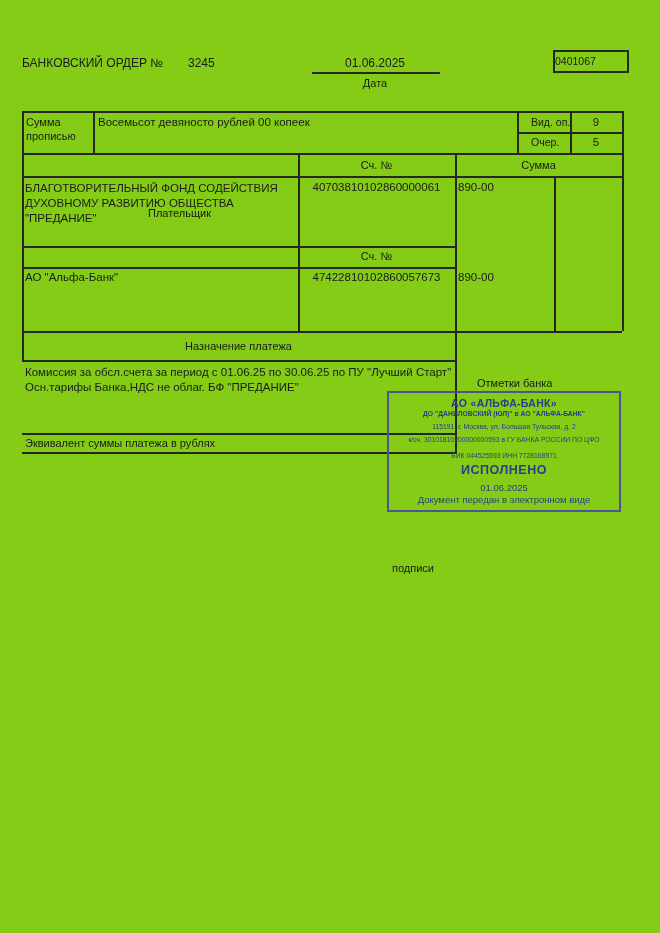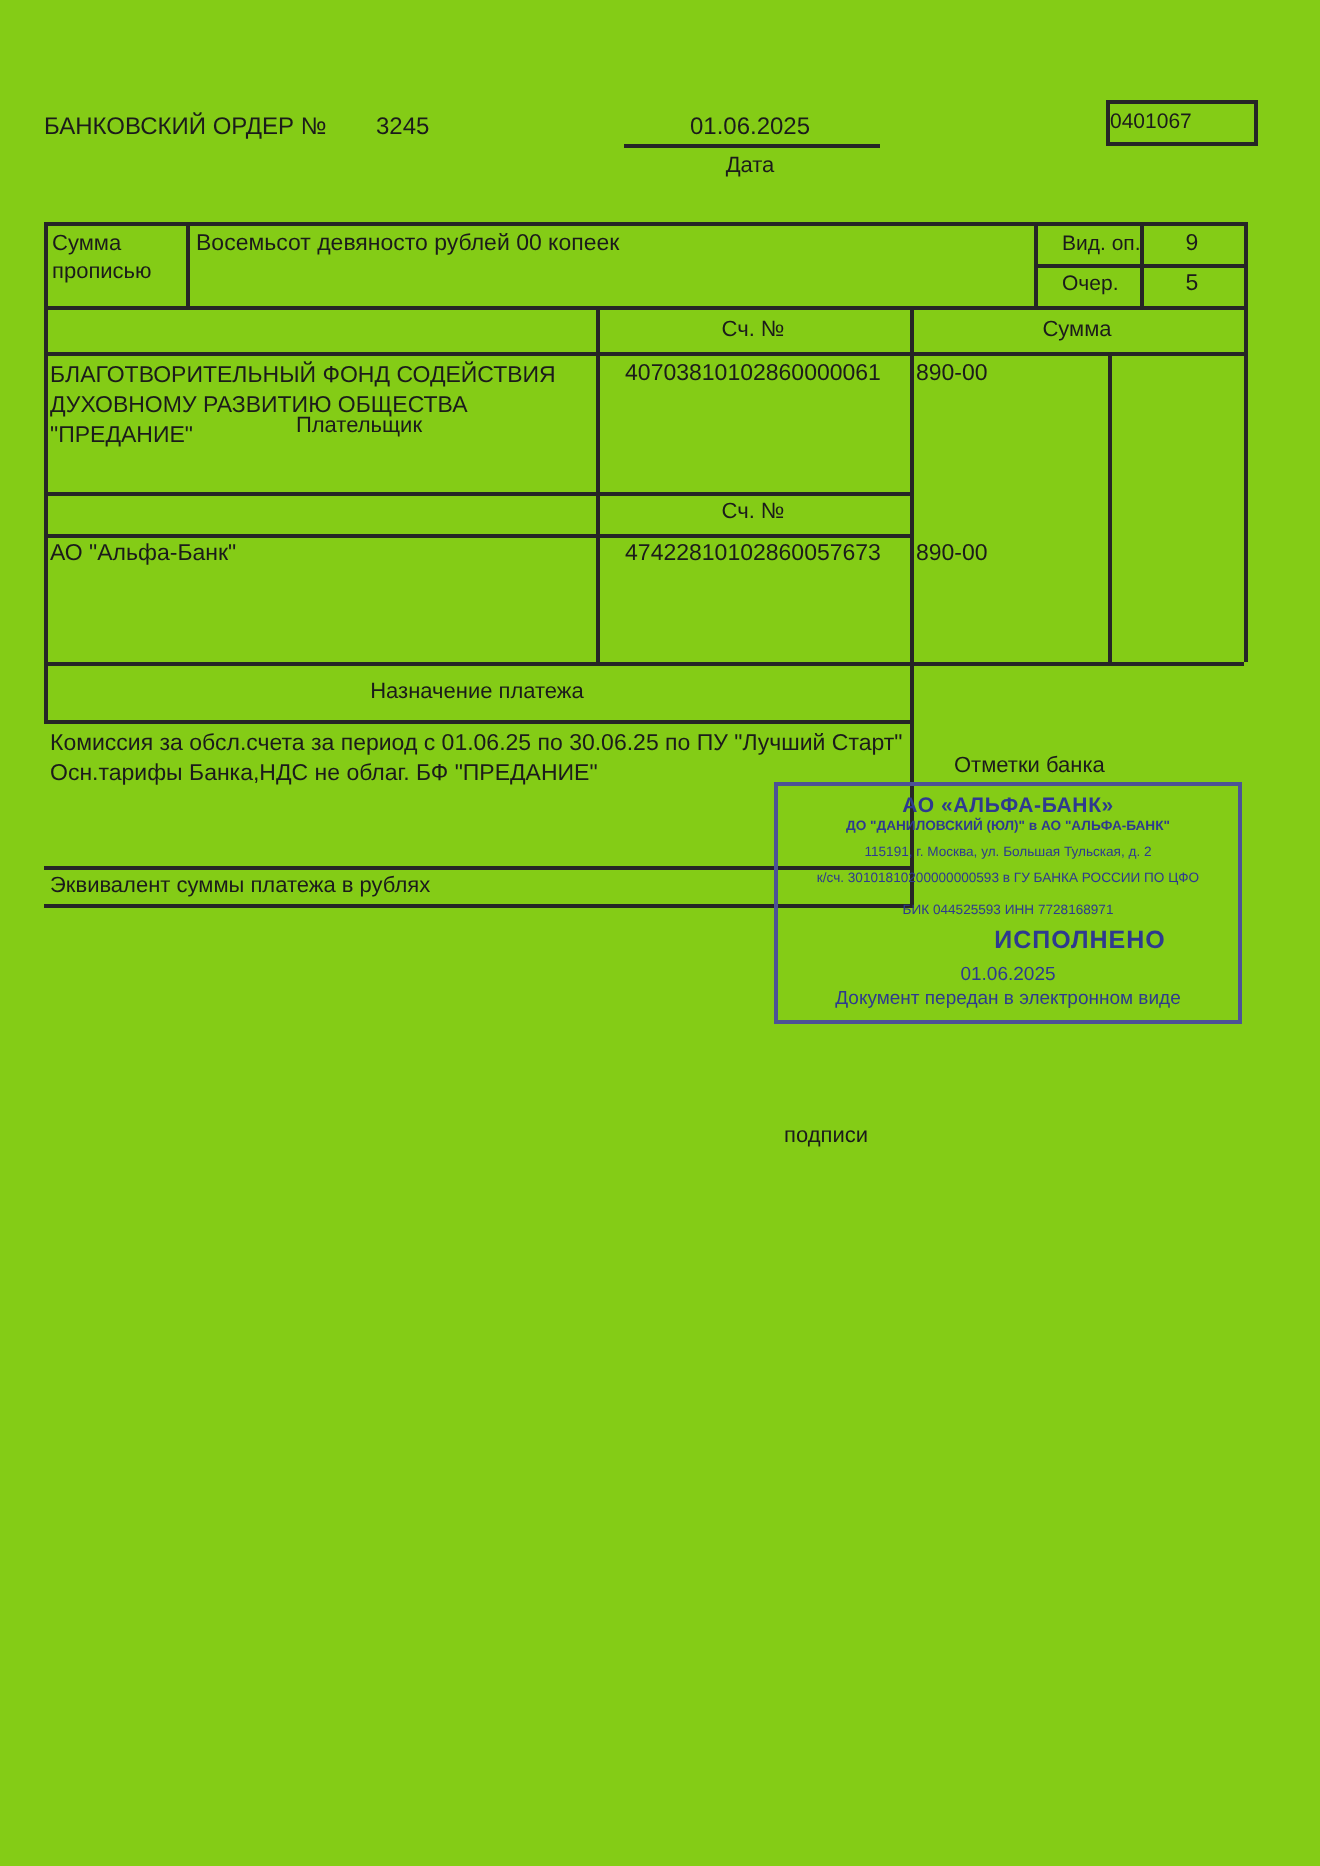--- a/index.html
+++ b/index.html
@@ -24,21 +24,21 @@
   .stamp{
     position:absolute;left:387px;top:391px;width:234px;height:121px;
     border:2px solid #4d5396;color:#2e3a8f;box-sizing:border-box;
   }
   .stamp .s{position:absolute;left:0;width:100%;text-align:center;white-space:nowrap;}
   .s-title{top:4px;font-size:10.5px;font-weight:bold;letter-spacing:.3px;}
   .s-branch{top:17px;font-size:6.8px;font-weight:bold;}
   .s-addr{top:30px;font-size:6.8px;}
   .s-corr{top:43px;font-size:6.8px;}
   .s-bik{top:59px;font-size:6.8px;}
-  .s-status{top:70px;font-size:12.5px;font-weight:bold;letter-spacing:.5px;padding-left:36px;}
+  .s-status{top:70px;font-size:12.5px;font-weight:bold;letter-spacing:.5px;}
   .s-date{top:89px;font-size:9.5px;}
   .s-note{top:101px;font-size:9.5px;}
 </style>
 </head>
 <body>
 
 <div class="page">
 
   <div class="t f12" style="left:22px;top:56px;">БАНКОВСКИЙ ОРДЕР №</div>
   <div class="t f12" style="left:188px;top:56px;">3245</div>

